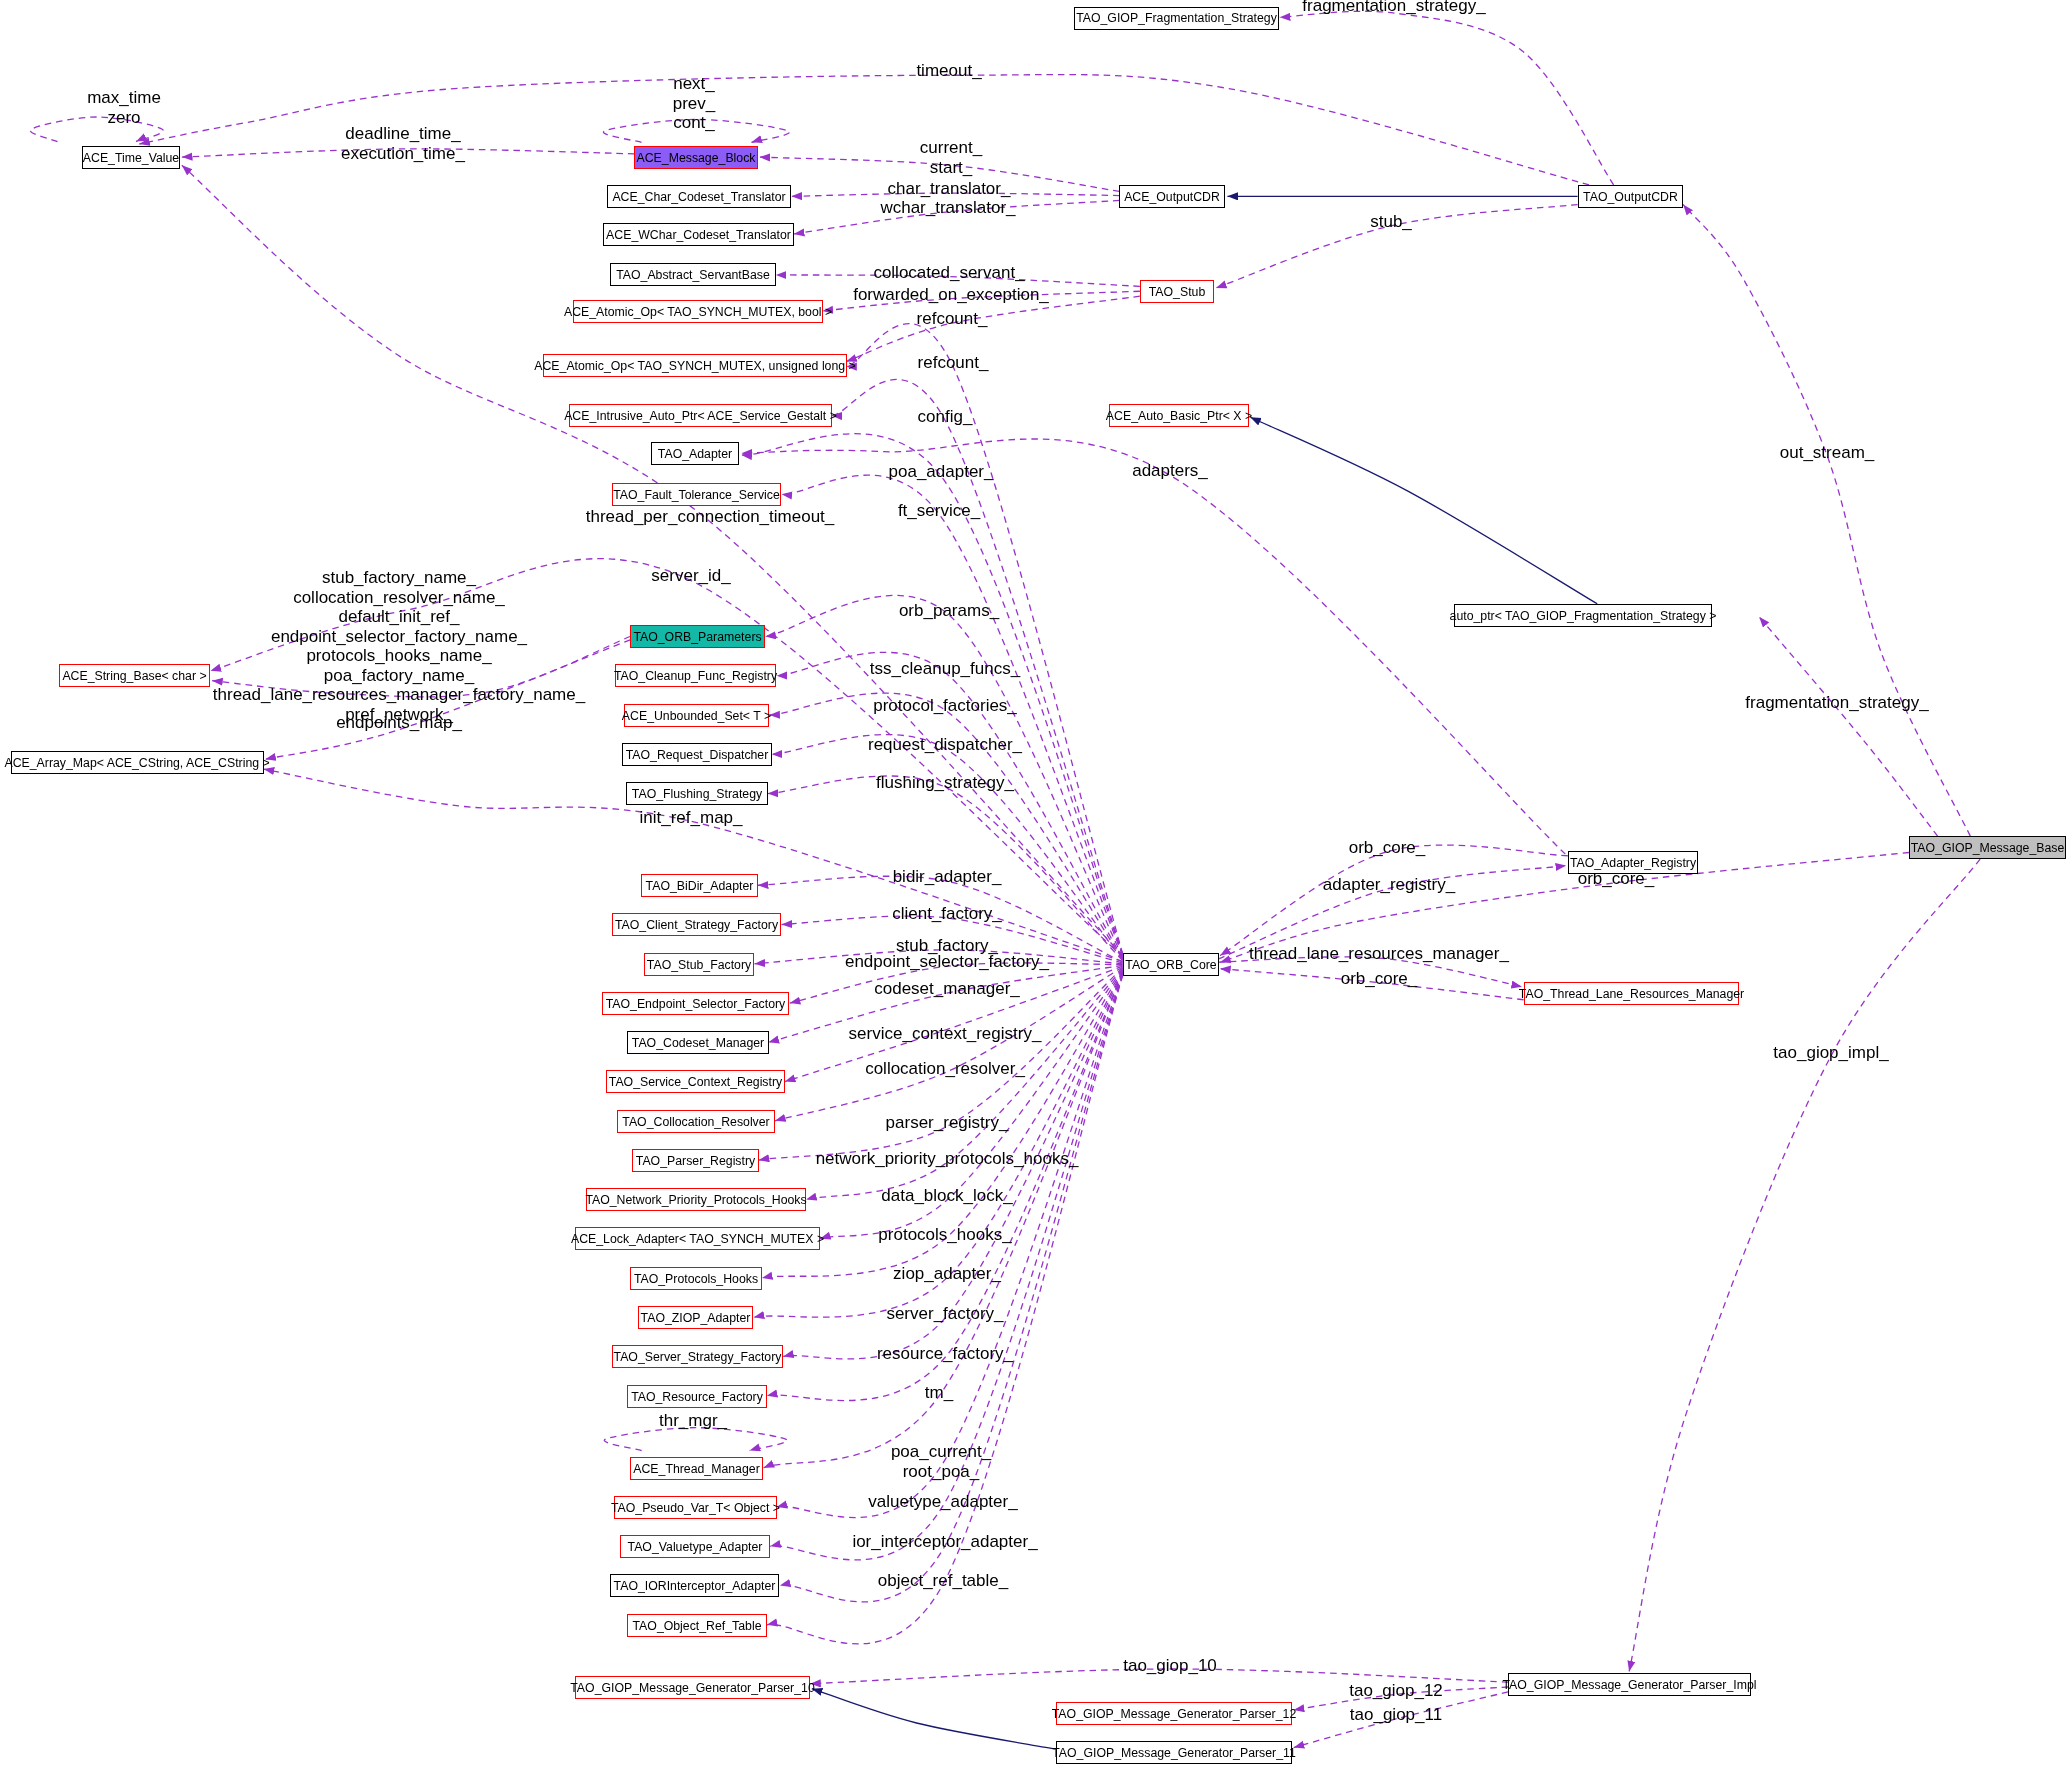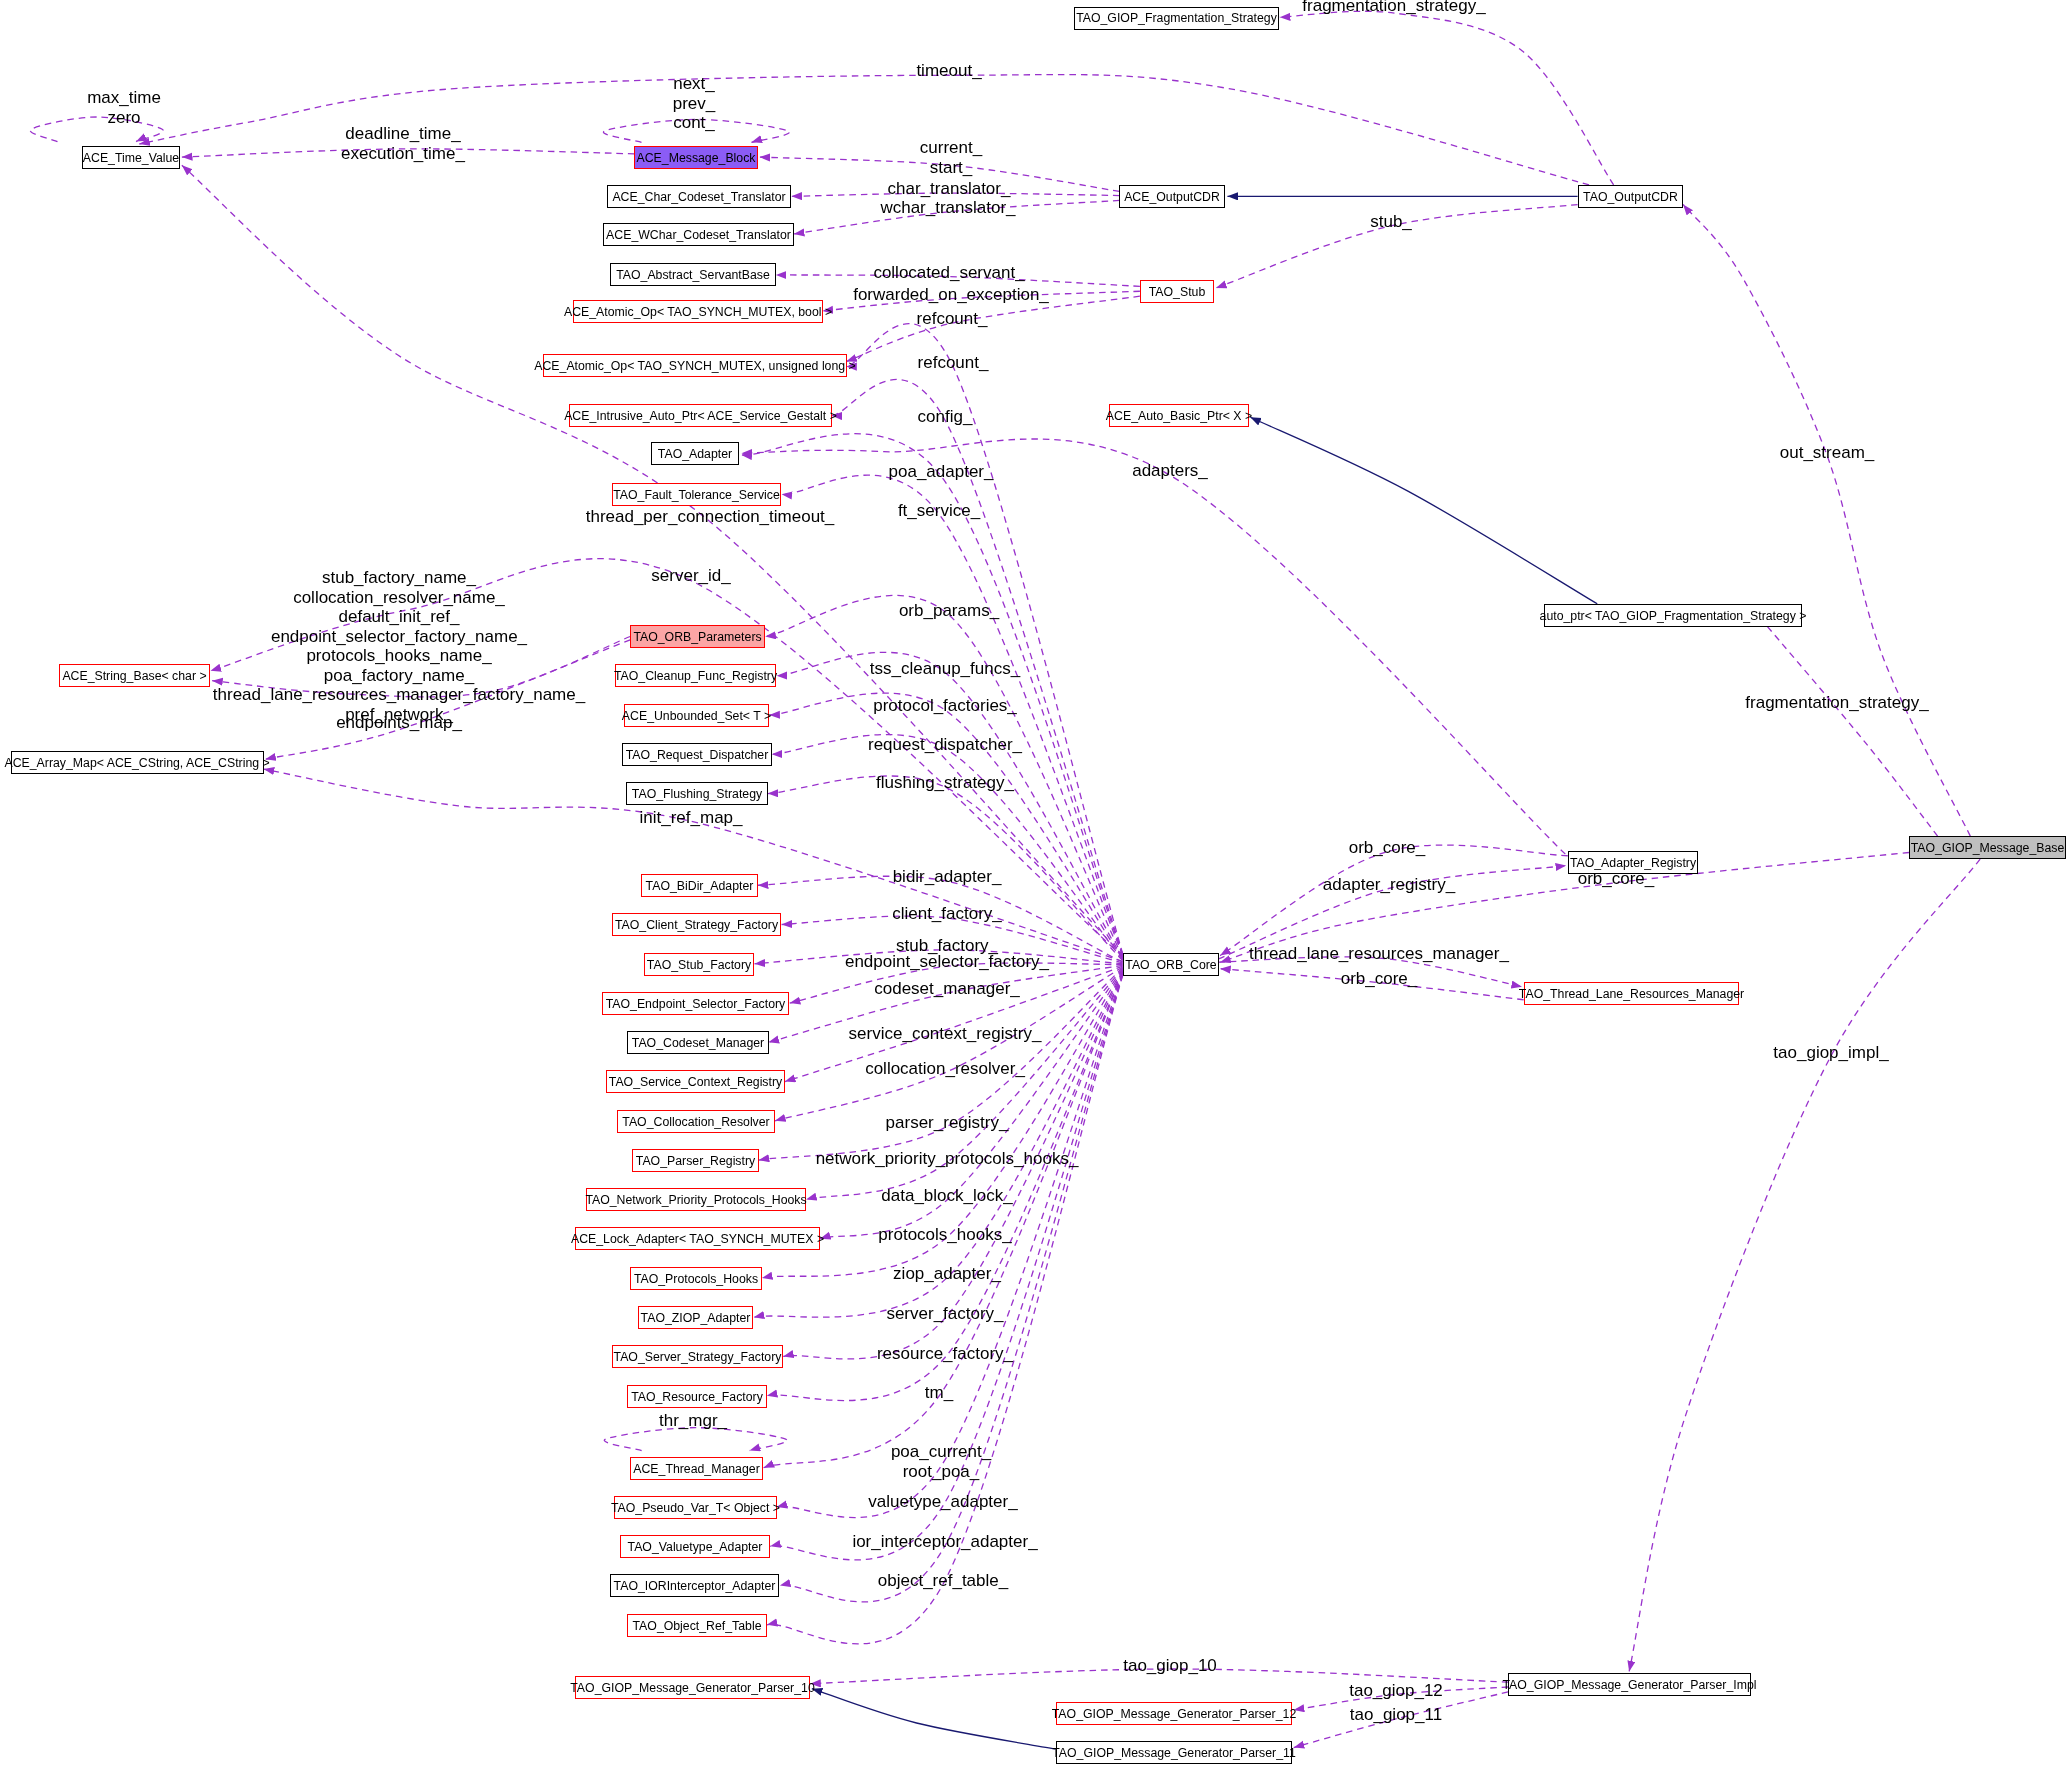--- a/index.html
+++ b/index.html
@@ -172,23 +172,23 @@
       <div class="node" style="left: 1119px; top: 185px; width: 106px; height: 23px; border-color: rgb(0, 0, 0); background: rgb(255, 255, 255); color: rgb(0, 0, 0);">ACE_OutputCDR</div>
       <div class="node" style="left: 1578px; top: 185px; width: 105px; height: 23px; border-color: rgb(0, 0, 0); background: rgb(255, 255, 255); color: rgb(0, 0, 0);">TAO_OutputCDR</div>
       <div class="node" style="left: 610px; top: 263px; width: 166px; height: 23px; border-color: rgb(0, 0, 0); background: rgb(255, 255, 255); color: rgb(0, 0, 0);">TAO_Abstract_ServantBase</div>
       <div class="node" style="left: 1140px; top: 280px; width: 74px; height: 23px; border-color: rgb(255, 0, 0); background: rgb(255, 255, 255); color: rgb(0, 0, 0);">TAO_Stub</div>
       <div class="node" style="left: 573px; top: 300px; width: 250px; height: 23px; border-color: rgb(255, 0, 0); background: rgb(255, 255, 255); color: rgb(0, 0, 0);">ACE_Atomic_Op&lt; TAO_SYNCH_MUTEX, bool &gt;</div>
       <div class="node" style="left: 543px; top: 354px; width: 304px; height: 23px; border-color: rgb(255, 0, 0); background: rgb(255, 255, 255); color: rgb(0, 0, 0);">ACE_Atomic_Op&lt; TAO_SYNCH_MUTEX, unsigned long &gt;</div>
       <div class="node" style="left: 569px; top: 404px; width: 263px; height: 23px; border-color: rgb(255, 0, 0); background: rgb(255, 255, 255); color: rgb(0, 0, 0);">ACE_Intrusive_Auto_Ptr&lt; ACE_Service_Gestalt &gt;</div>
       <div class="node" style="left: 1109px; top: 404px; width: 140px; height: 23px; border-color: rgb(255, 0, 0); background: rgb(255, 255, 255); color: rgb(0, 0, 0);">ACE_Auto_Basic_Ptr&lt; X &gt;</div>
       <div class="node" style="left: 651px; top: 442px; width: 88px; height: 23px; border-color: rgb(0, 0, 0); background: rgb(255, 255, 255); color: rgb(0, 0, 0);">TAO_Adapter</div>
       <div class="node" style="left: 612px; top: 483px; width: 169px; height: 23px; border-color: rgb(255, 0, 0); background: rgb(255, 255, 255); color: rgb(0, 0, 0);">TAO_Fault_Tolerance_Service</div>
-      <div class="node" style="left: 1544px; top: 604px; width: 258px; height: 23px; border-color: rgb(0, 0, 0); background: rgb(255, 255, 255); color: rgb(0, 0, 0);">auto_ptr&lt; TAO_GIOP_Fragmentation_Strategy &gt;</div>
+      <div class="node" style="left: 1454px; top: 604px; width: 258px; height: 23px; border-color: rgb(0, 0, 0); background: rgb(255, 255, 255); color: rgb(0, 0, 0);">auto_ptr&lt; TAO_GIOP_Fragmentation_Strategy &gt;</div>
       <div class="node" style="left: 59px; top: 664px; width: 151px; height: 23px; border-color: rgb(255, 0, 0); background: rgb(255, 255, 255); color: rgb(0, 0, 0);">ACE_String_Base&lt; char &gt;</div>
-      <div class="node" style="left: 630px; top: 625px; width: 135px; height: 23px; border-color: rgb(255, 0, 0); background: #fca5a5; color: rgb(0, 0, 0);">TAO_ORB_Parameters</div>
+      <div class="node" style="left: 630px; top: 625px; width: 135px; height: 23px; border-color: rgb(255, 0, 0); background: #14b8a6; color: rgb(0, 0, 0);">TAO_ORB_Parameters</div>
       <div class="node" style="left: 615px; top: 664px; width: 161px; height: 23px; border-color: rgb(255, 0, 0); background: rgb(255, 255, 255); color: rgb(0, 0, 0);">TAO_Cleanup_Func_Registry</div>
       <div class="node" style="left: 624px; top: 704px; width: 145px; height: 23px; border-color: rgb(255, 0, 0); background: rgb(255, 255, 255); color: rgb(0, 0, 0);">ACE_Unbounded_Set&lt; T &gt;</div>
       <div class="node" style="left: 622px; top: 743px; width: 150px; height: 23px; border-color: rgb(0, 0, 0); background: rgb(255, 255, 255); color: rgb(0, 0, 0);">TAO_Request_Dispatcher</div>
       <div class="node" style="left: 626px; top: 782px; width: 142px; height: 23px; border-color: rgb(0, 0, 0); background: rgb(255, 255, 255); color: rgb(0, 0, 0);">TAO_Flushing_Strategy</div>
       <div class="node" style="left: 10.6px; top: 751px; width: 253px; height: 23px; border-color: rgb(0, 0, 0); background: rgb(255, 255, 255); color: rgb(0, 0, 0);">ACE_Array_Map&lt; ACE_CString, ACE_CString &gt;</div>
       <div class="node" style="left: 641px; top: 874px; width: 117px; height: 23px; border-color: rgb(255, 0, 0); background: rgb(255, 255, 255); color: rgb(0, 0, 0);">TAO_BiDir_Adapter</div>
       <div class="node" style="left: 612px; top: 913px; width: 169px; height: 23px; border-color: rgb(255, 0, 0); background: rgb(255, 255, 255); color: rgb(0, 0, 0);">TAO_Client_Strategy_Factory</div>
       <div class="node" style="left: 644px; top: 953px; width: 110px; height: 23px; border-color: rgb(255, 0, 0); background: rgb(255, 255, 255); color: rgb(0, 0, 0);">TAO_Stub_Factory</div>
       <div class="node" style="left: 602px; top: 992px; width: 187px; height: 23px; border-color: rgb(255, 0, 0); background: rgb(255, 255, 255); color: rgb(0, 0, 0);">TAO_Endpoint_Selector_Factory</div>
       <div class="node" style="left: 627px; top: 1031px; width: 142px; height: 23px; border-color: rgb(0, 0, 0); background: rgb(255, 255, 255); color: rgb(0, 0, 0);">TAO_Codeset_Manager</div>

